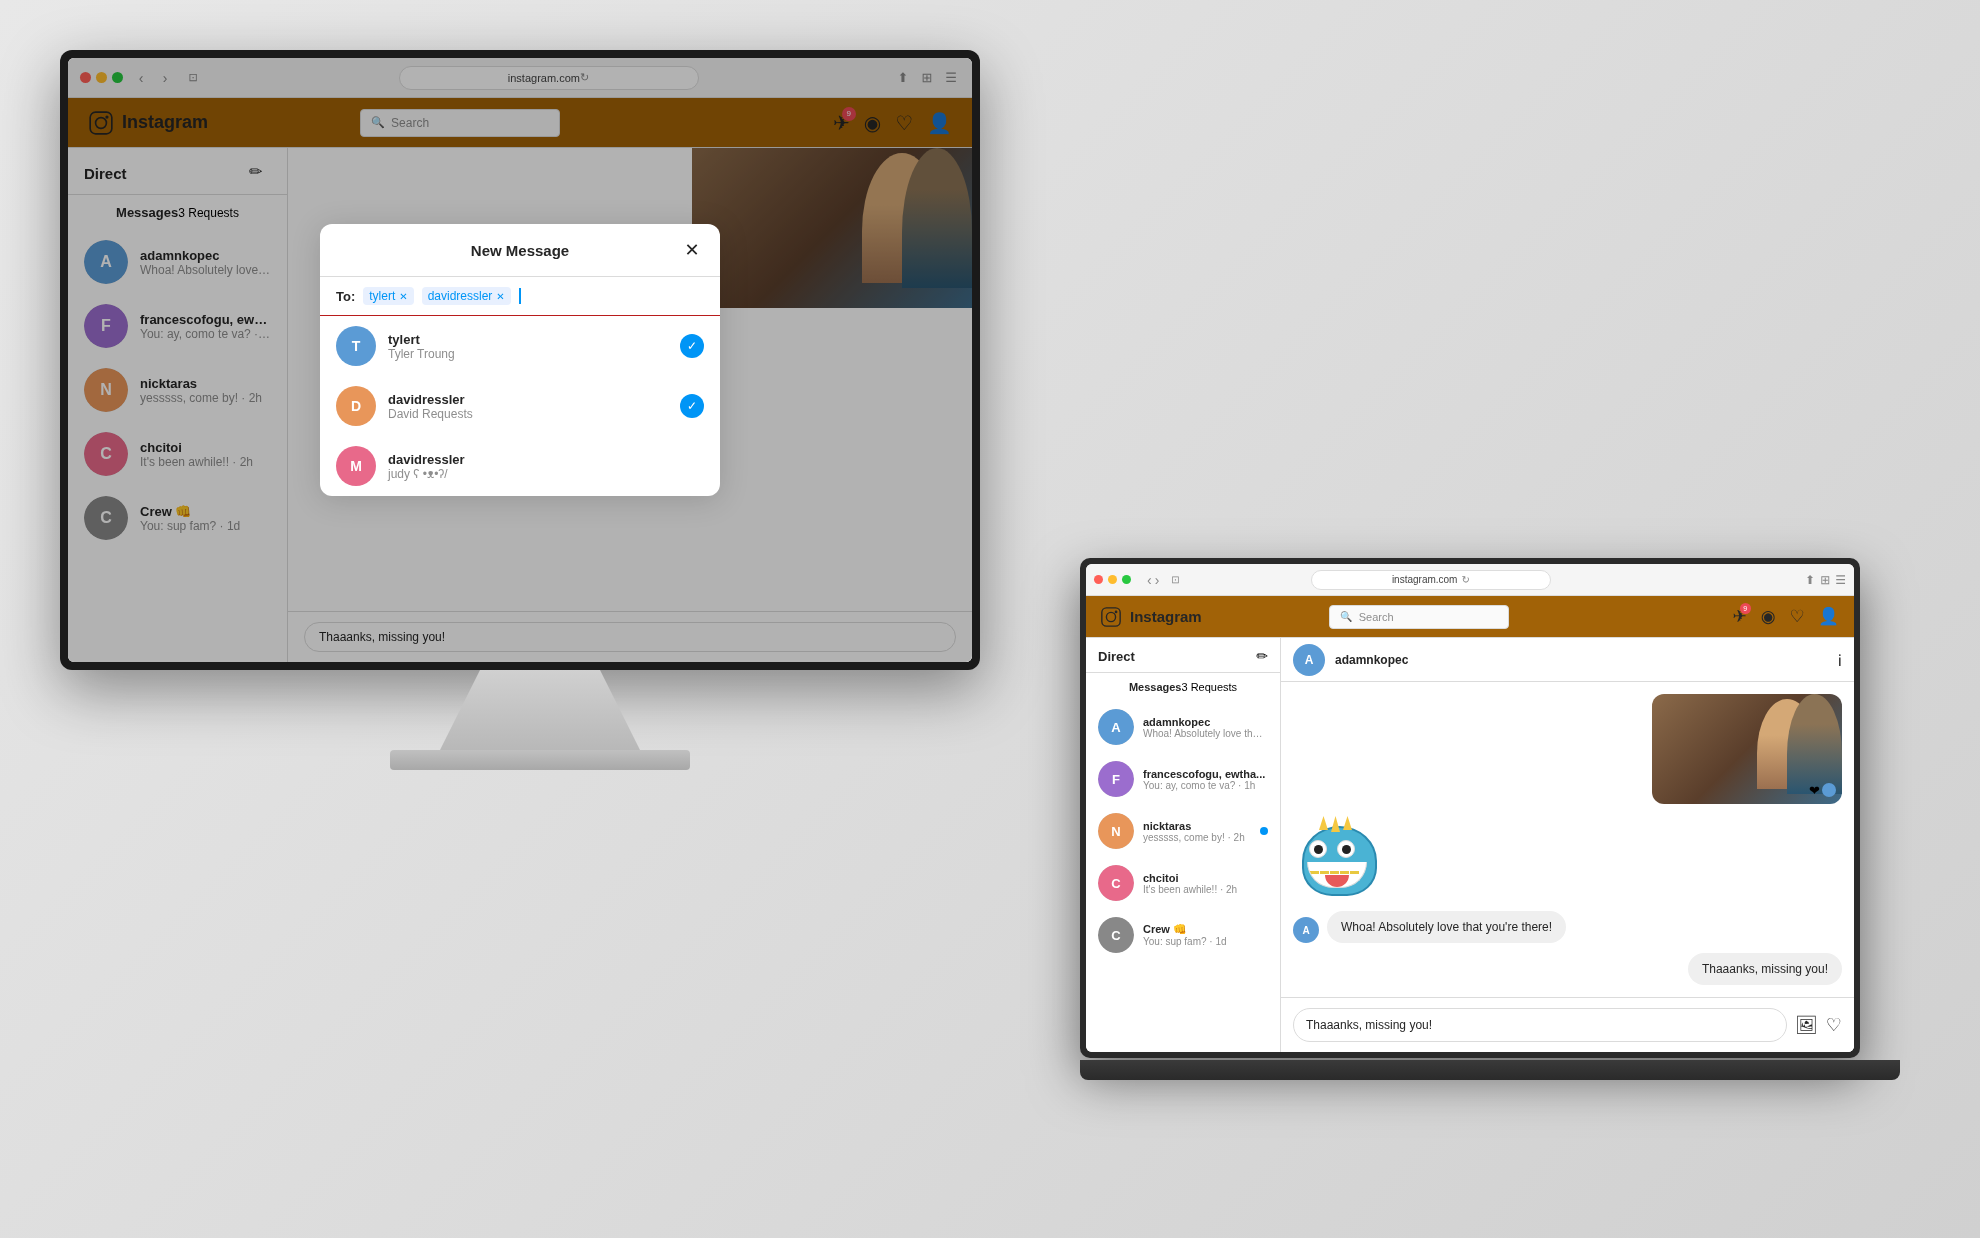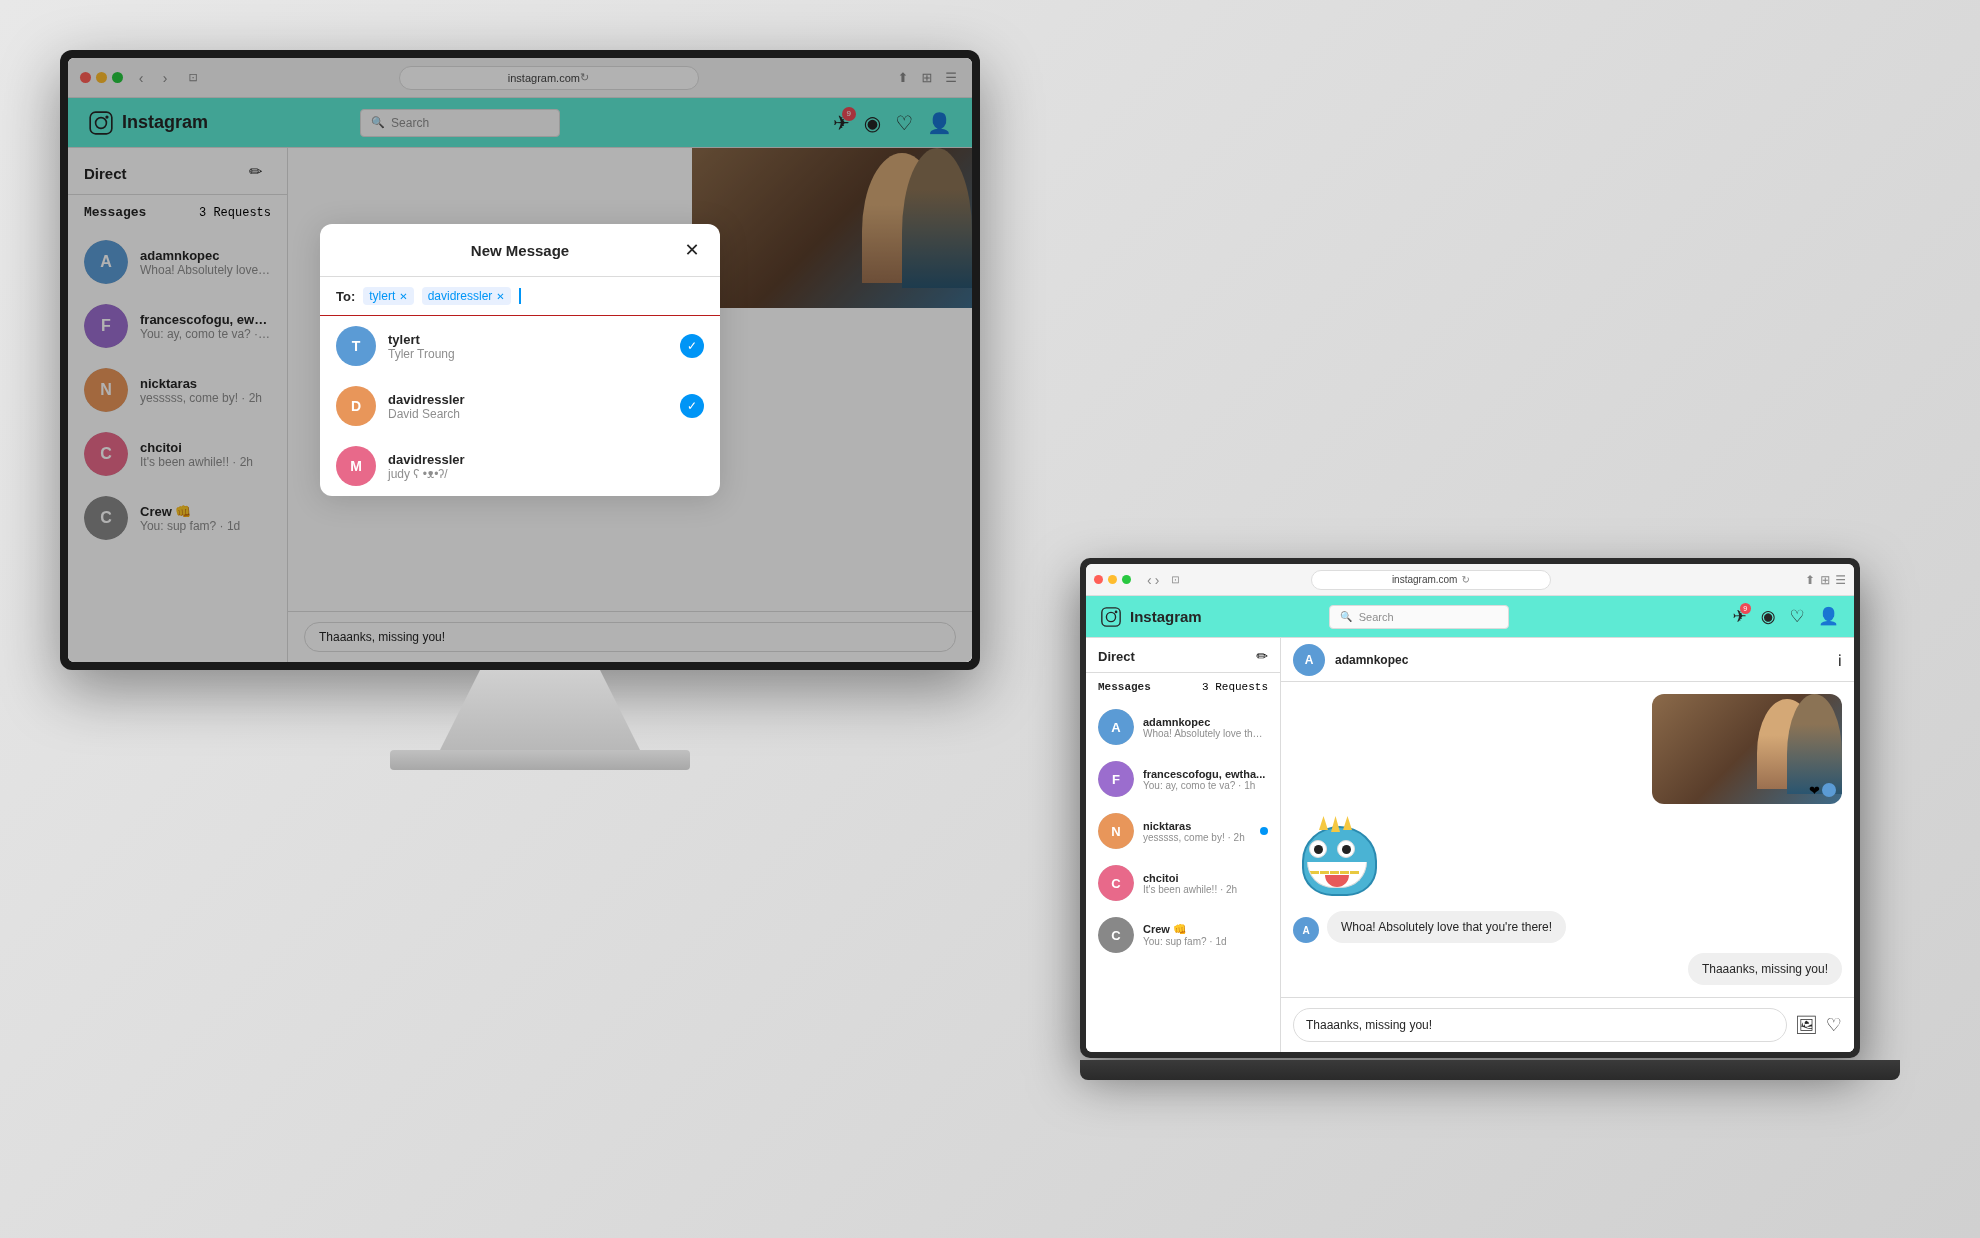--- a/index.html
+++ b/index.html
@@ -198,21 +198,21 @@
       height: calc(100% - 32px);
     }
 
     .ig-nav {
       height: 50px;
       border-bottom: 1px solid #dbdbdb;
       display: flex;
       align-items: center;
       padding: 0 20px;
       gap: 32px;
-      background: #5eead4;
+      background: #a16207;
     }
 
     .ig-nav.small {
       height: 42px;
       padding: 0 14px;
     }
 
     .ig-logo {
       display: flex;
       align-items: center;
@@ -347,22 +347,21 @@
       height: 22px;
       color: #262626;
       font-size: 16px;
       cursor: pointer;
     }
 
     .ig-messages-header {
       padding: 10px 16px;
       display: flex;
       align-items: center;
-      justify-content: space-between;
-      font-family: Liberation Mono, monospace;
+      justify-content: center;
     }
 
     .ig-messages-header.small {
       padding: 8px 12px;
     }
 
     .ig-messages-label {
       font-size: 13px;
       font-weight: 600;
       color: #262626;
@@ -828,21 +827,21 @@
                 <div class="modal-result-username">tylert</div>
                 <div class="modal-result-fullname">Tyler Troung</div>
               </div>
               <div class="modal-check">✓</div>
             </div>
 
             <div class="modal-result-item">
               <div style="width:40px; height:40px; border-radius:50%; background:#e8965a; display:flex; align-items:center; justify-content:center; color:white; font-weight:600; font-size:14px; flex-shrink:0;">D</div>
               <div class="modal-result-info">
                 <div class="modal-result-username">davidressler</div>
-                <div class="modal-result-fullname">David Search</div>
+                <div class="modal-result-fullname">David Requests</div>
               </div>
               <div class="modal-check">✓</div>
             </div>
 
             <div class="modal-result-item">
               <div style="width:40px; height:40px; border-radius:50%; background:#e8698a; display:flex; align-items:center; justify-content:center; color:white; font-weight:600; font-size:14px; flex-shrink:0;">M</div>
               <div class="modal-result-info">
                 <div class="modal-result-username">davidressler</div>
                 <div class="modal-result-fullname">judy ʕ •ᴥ•ʔ/</div>
               </div>

